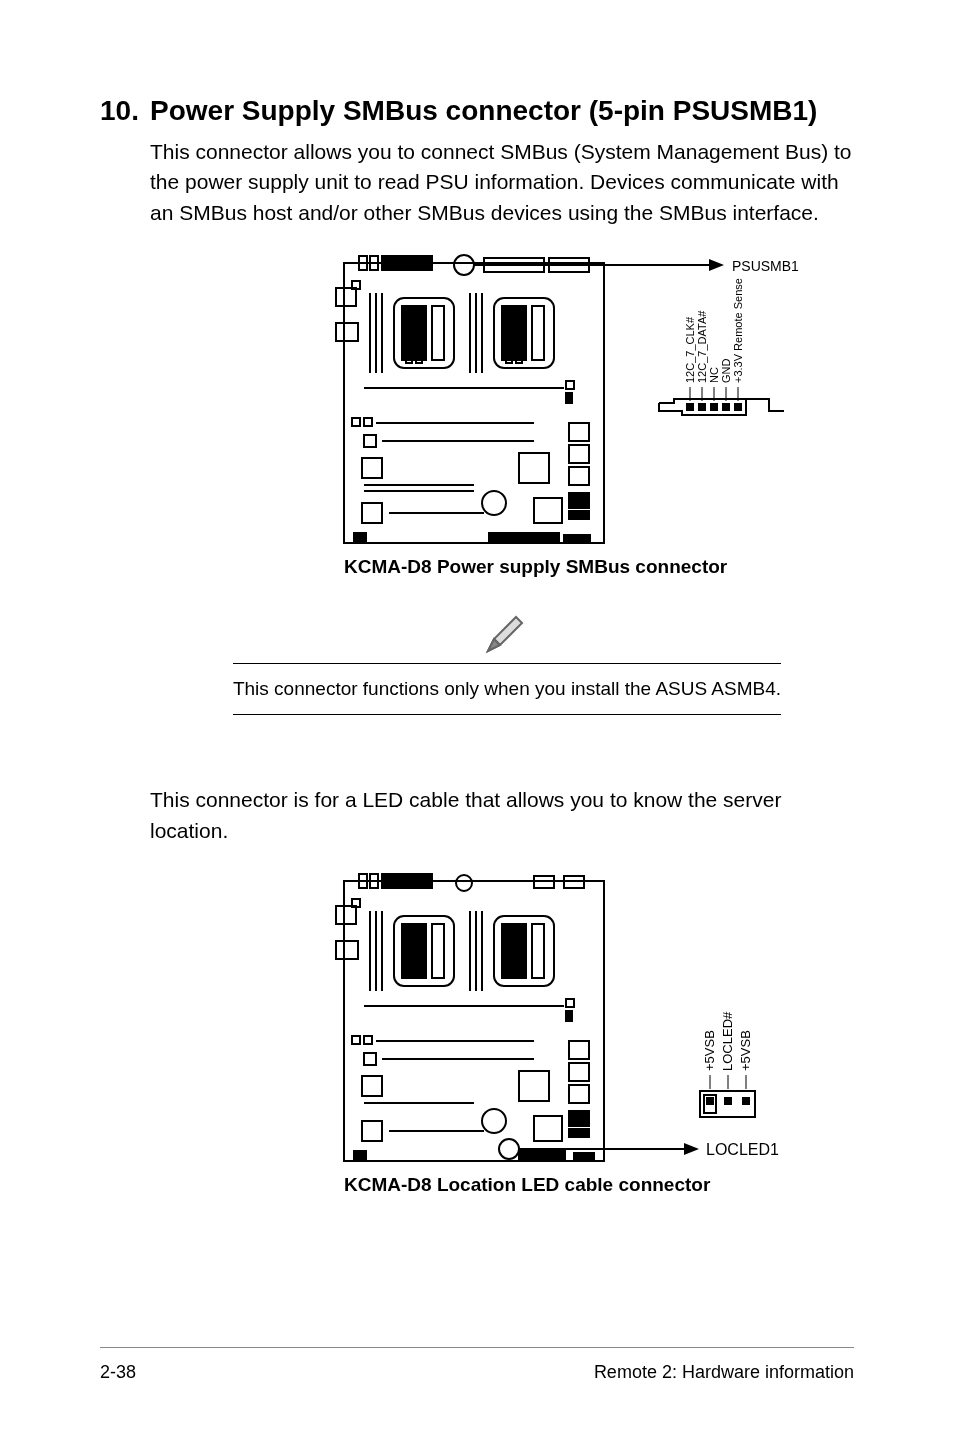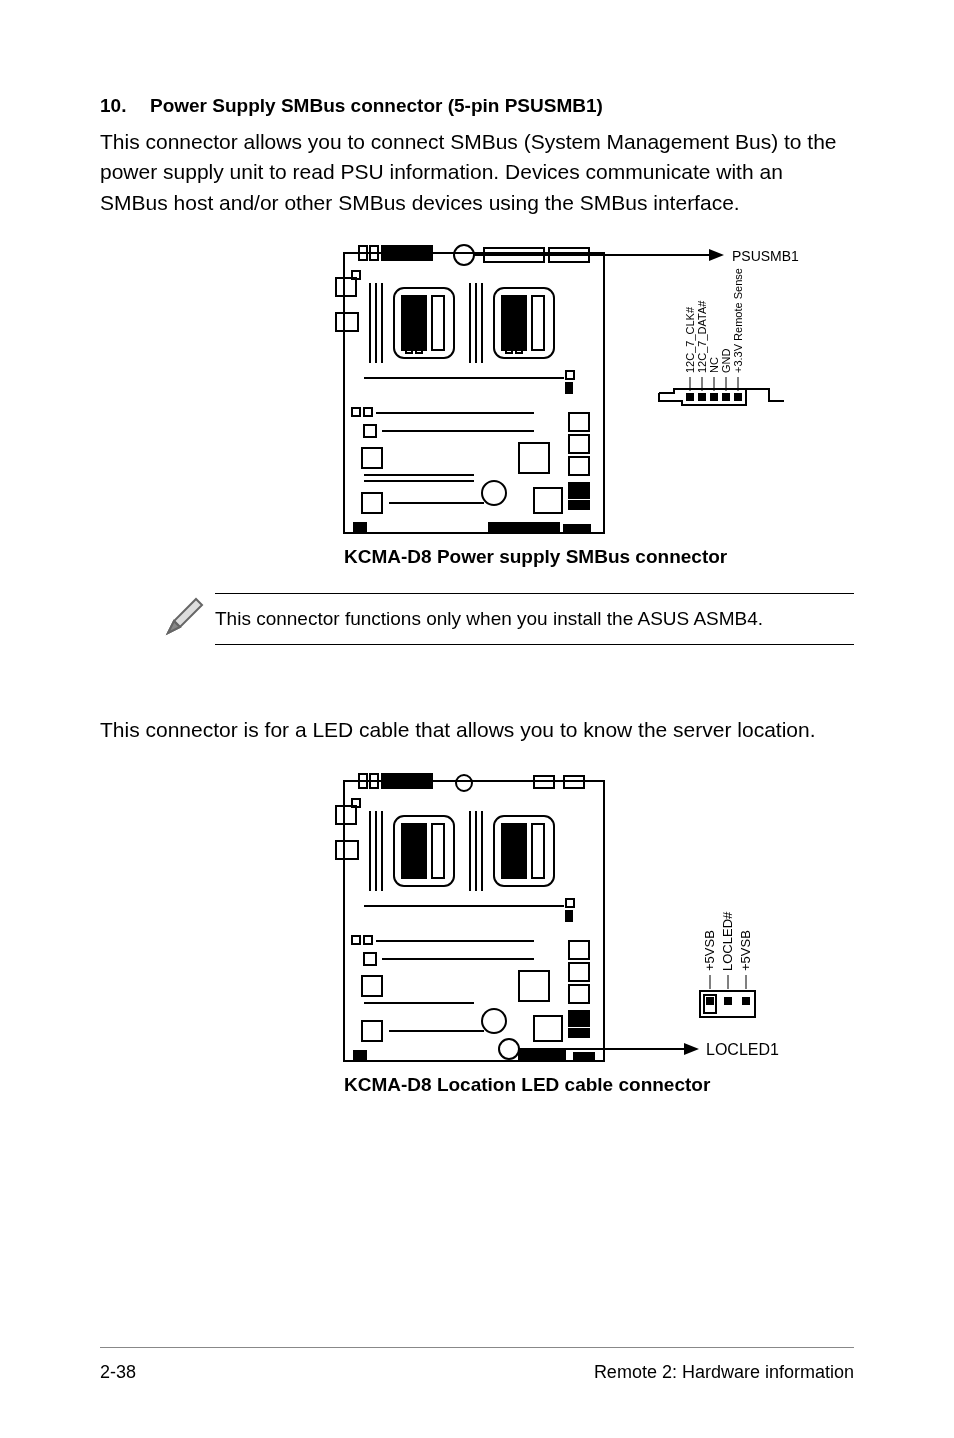--- a/index.html
+++ b/index.html
@@ -17,54 +17,54 @@
     padding: 95px 100px 0 100px;
     box-sizing: border-box;
   }
   .section {
     margin-bottom: 70px;
   }
   .heading-row {
     display: flex;
     align-items: flex-start;
     font-weight: bold;
-    font-size: 19px;
+    font-size: 28px;
     margin-bottom: 10px;
   }
   .heading-num {
     width: 50px;
     flex-shrink: 0;
   }
   .body-row {
     display: flex;
     font-size: 21px;
     line-height: 1.45;
-    flex-direction: column;
   }
   .body-indent {
     width: 50px;
     flex-shrink: 0;
   }
   .diagram-wrap {
     margin-top: 25px;
     margin-left: 60px;
     text-align: right;
   }
   .board {
     stroke: #000;
     fill: none;
   }
   .label {
     font-family: Arial, Helvetica, sans-serif;
   }
   .note-block {
     margin-left: 60px;
-    margin-top: 16px;
+    margin-top: 24px;
     display: flex;
     align-items: center;
+    flex-direction: column;
   }
   .note-icon {
     width: 55px;
     flex-shrink: 0;
   }
   .note-text-wrap {
     flex: 1;
   }
   .note-rule {
     border: none;

